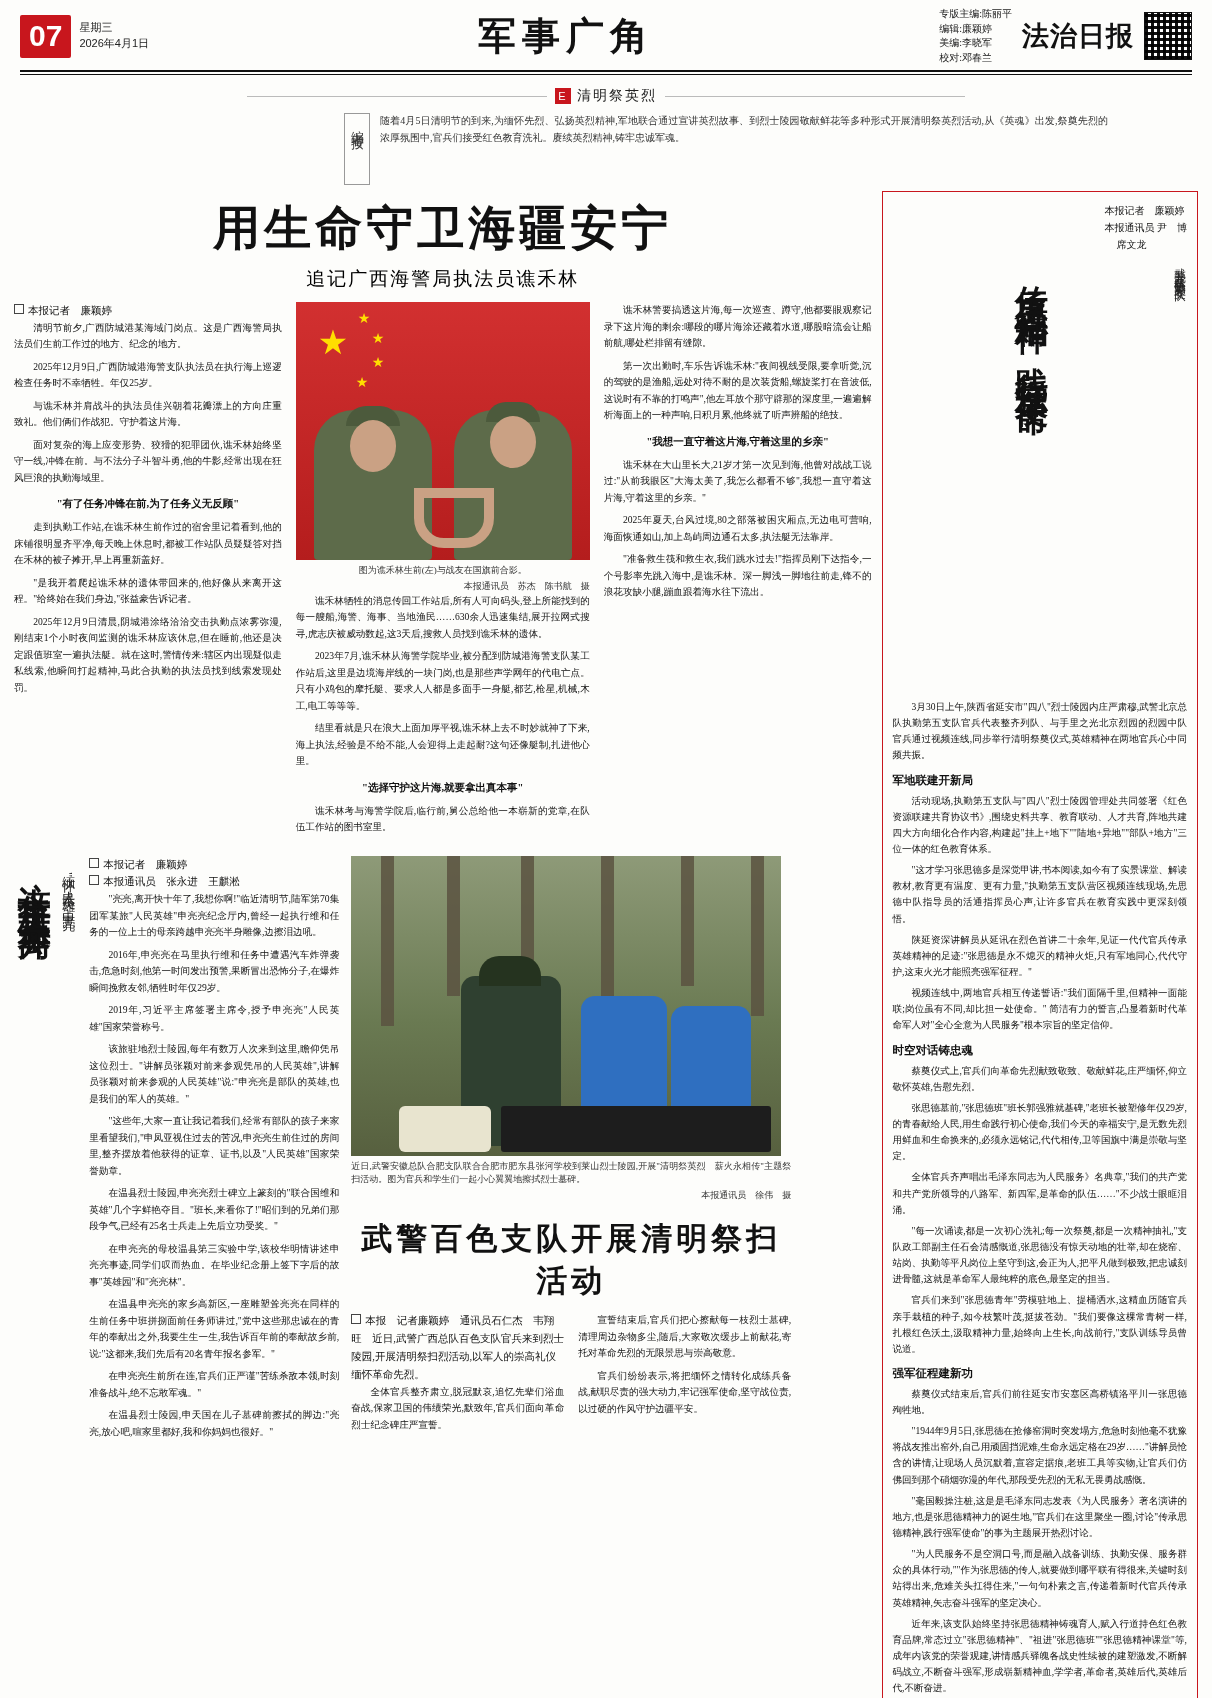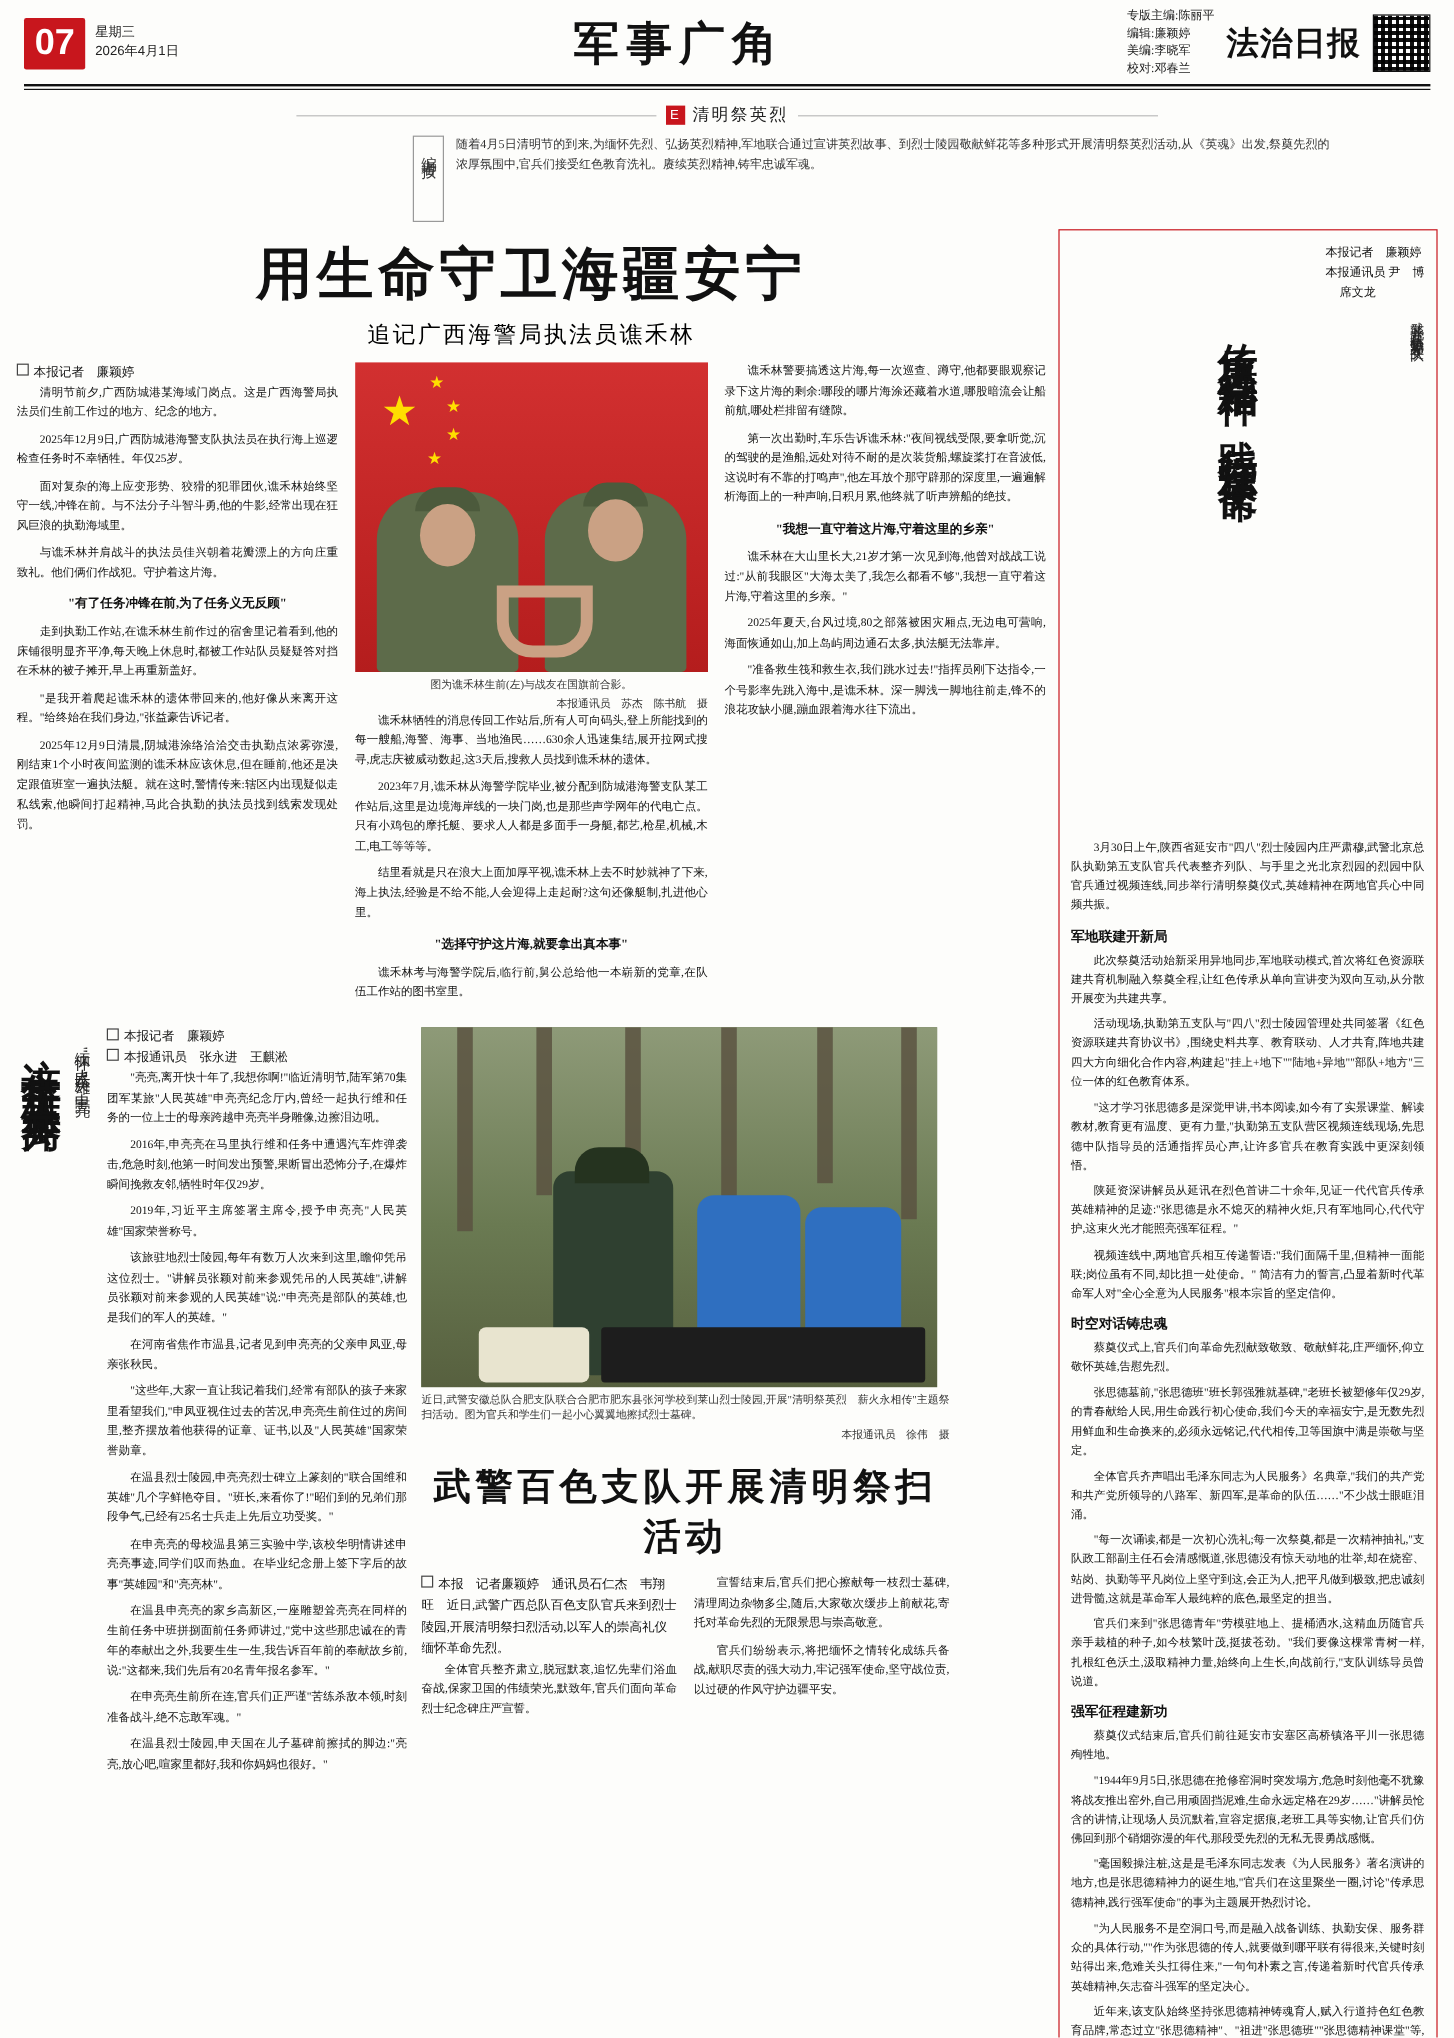--- a/index.html
+++ b/index.html
@@ -170,22 +170,22 @@
       </div>
 
       <div class="cols3">
 
         <div class="col">
           <div class="byline">
             <span class="box"></span><span>本报记者　廉颖婷</span>
           </div>
           <p>清明节前夕,广西防城港某海域门岗点。这是广西海警局执法员们生前工作过的地方、纪念的地方。</p>
           <p>2025年12月9日,广西防城港海警支队执法员在执行海上巡逻检查任务时不幸牺牲。年仅25岁。</p>
+          <p>与谯禾林并肩战斗的执法员佳兴朝着花瓣漂上的方向庄重致礼。他们俩们作战犯。守护着这片海。</p>
           <p>面对复杂的海上应变形势、狡猾的犯罪团伙,谯禾林始终坚守一线,冲锋在前。与不法分子斗智斗勇,他的牛影,经常出现在狂风巨浪的执勤海域里。</p>
-          <p>与谯禾林并肩战斗的执法员佳兴朝着花瓣漂上的方向庄重致礼。他们俩们作战犯。守护着这片海。</p>
           <p class="sub">"有了任务冲锋在前,为了任务义无反顾"</p>
           <p>走到执勤工作站,在谯禾林生前作过的宿舍里记着看到,他的床铺很明显齐平净,每天晚上休息时,都被工作站队员疑疑答对挡在禾林的被子摊开,早上再重新盖好。</p>
           <p>"是我开着爬起谯禾林的遗体带回来的,他好像从来离开这程。"给终始在我们身边,"张益豪告诉记者。</p>
           <p>2025年12月9日清晨,阴城港涂络洽洽交击执勤点浓雾弥漫,刚结束1个小时夜间监测的谯禾林应该休息,但在睡前,他还是决定跟值班室一遍执法艇。就在这时,警情传来:辖区内出现疑似走私线索,他瞬间打起精神,马此合执勤的执法员找到线索发现处罚。</p>
         </div>
 
         <div class="col">
           <div class="photo1">
             <span class="flag-star" style="left:22px;top:20px;font-size:34px;">★</span>
             <span class="flag-star" style="left:62px;top:8px;font-size:14px;">★</span>
@@ -230,21 +230,20 @@
             <span class="box"></span><span>本报记者　廉颖婷</span>
           </div>
           <div class="byline">
             <span class="box"></span><span>本报通讯员　张永进　王麒淞</span>
           </div>
           <div class="col">
             <p>"亮亮,离开快十年了,我想你啊!"临近清明节,陆军第70集团军某旅"人民英雄"申亮亮纪念厅内,曾经一起执行维和任务的一位上士的母亲跨越申亮亮半身雕像,边擦泪边吼。</p>
             <p>2016年,申亮亮在马里执行维和任务中遭遇汽车炸弹袭击,危急时刻,他第一时间发出预警,果断冒出恐怖分子,在爆炸瞬间挽救友邻,牺牲时年仅29岁。</p>
             <p>2019年,习近平主席签署主席令,授予申亮亮"人民英雄"国家荣誉称号。</p>
             <p>该旅驻地烈士陵园,每年有数万人次来到这里,瞻仰凭吊这位烈士。"讲解员张颖对前来参观凭吊的人民英雄",讲解员张颖对前来参观的人民英雄"说:"申亮亮是部队的英雄,也是我们的军人的英雄。"</p>
-            <p>在河南省焦作市温县,记者见到申亮亮的父亲申凤亚,母亲张秋民。</p>
             <p>"这些年,大家一直让我记着我们,经常有部队的孩子来家里看望我们,"申凤亚视住过去的苦况,申亮亮生前住过的房间里,整齐摆放着他获得的证章、证书,以及"人民英雄"国家荣誉勋章。</p>
             <p>在温县烈士陵园,申亮亮烈士碑立上篆刻的"联合国维和英雄"几个字鲜艳夺目。"班长,来看你了!"昭们到的兄弟们那段争气,已经有25名士兵走上先后立功受奖。"</p>
             <p>在申亮亮的母校温县第三实验中学,该校华明情讲述申亮亮事迹,同学们叹而热血。在毕业纪念册上签下字后的故事"英雄园"和"亮亮林"。</p>
             <p>在温县申亮亮的家乡高新区,一座雕塑耸亮亮在同样的生前任务中班拼捌面前任务师讲过,"党中这些那忠诚在的青年的奉献出之外,我要生生一生,我告诉百年前的奉献故乡前,说:"这都来,我们先后有20名青年报名参军。"</p>
             <p>在申亮亮生前所在连,官兵们正严谨"苦练杀敌本领,时刻准备战斗,绝不忘敢军魂。"</p>
             <p>在温县烈士陵园,申天国在儿子墓碑前擦拭的脚边:"亮亮,放心吧,喧家里都好,我和你妈妈也很好。"</p>
           </div>
         </div>
 
         <div style="width:440px;">
@@ -295,21 +294,20 @@
 
       <div style="display:flex;justify-content:center;gap:2px;margin:6px 0 10px 0;">
         <div class="r-title">传承思德精神　践行强军使命</div>
         <div class="r-sub">武警北京总队执勤第五支队</div>
       </div>
 
       <div class="r-zone">
         <p>3月30日上午,陕西省延安市"四八"烈士陵园内庄严肃穆,武警北京总队执勤第五支队官兵代表整齐列队、与手里之光北京烈园的烈园中队官兵通过视频连线,同步举行清明祭奠仪式,英雄精神在两地官兵心中同频共振。</p>
 
         <div class="r-sec">军地联建开新局</div>
-        <p>此次祭奠活动始新采用异地同步,军地联动模式,首次将红色资源联建共育机制融入祭奠全程,让红色传承从单向宣讲变为双向互动,从分散开展变为共建共享。</p>
         <p>活动现场,执勤第五支队与"四八"烈士陵园管理处共同签署《红色资源联建共育协议书》,围绕史料共享、教育联动、人才共育,阵地共建四大方向细化合作内容,构建起"挂上+地下""陆地+异地""部队+地方"三位一体的红色教育体系。</p>
         <p>"这才学习张思德多是深觉甲讲,书本阅读,如今有了实景课堂、解读教材,教育更有温度、更有力量,"执勤第五支队营区视频连线现场,先思德中队指导员的活通指挥员心声,让许多官兵在教育实践中更深刻领悟。</p>
         <p>陕延资深讲解员从延讯在烈色首讲二十余年,见证一代代官兵传承英雄精神的足迹:"张思德是永不熄灭的精神火炬,只有军地同心,代代守护,这束火光才能照亮强军征程。"</p>
         <p>视频连线中,两地官兵相互传递誓语:"我们面隔千里,但精神一面能联;岗位虽有不同,却比担一处使命。" 简洁有力的誓言,凸显着新时代革命军人对"全心全意为人民服务"根本宗旨的坚定信仰。</p>
 
         <div class="r-sec">时空对话铸忠魂</div>
         <p>蔡奠仪式上,官兵们向革命先烈献致敬致、敬献鲜花,庄严缅怀,仰立敬怀英雄,告慰先烈。</p>
         <p>张思德墓前,"张思德班"班长郭强雅就基碑,"老班长被塑修年仅29岁,的青春献给人民,用生命践行初心使命,我们今天的幸福安宁,是无数先烈用鲜血和生命换来的,必须永远铭记,代代相传,卫等国旗中满是崇敬与坚定。</p>
         <p>全体官兵齐声唱出毛泽东同志为人民服务》名典章,"我们的共产党和共产党所领导的八路军、新四军,是革命的队伍……"不少战士眼眶泪涌。</p>
         <p>"每一次诵读,都是一次初心洗礼;每一次祭奠,都是一次精神抽礼,"支队政工部副主任石会清感慨道,张思德没有惊天动地的壮举,却在烧窑、站岗、执勤等平凡岗位上坚守到这,会正为人,把平凡做到极致,把忠诚刻进骨髓,这就是革命军人最纯粹的底色,最坚定的担当。</p>

